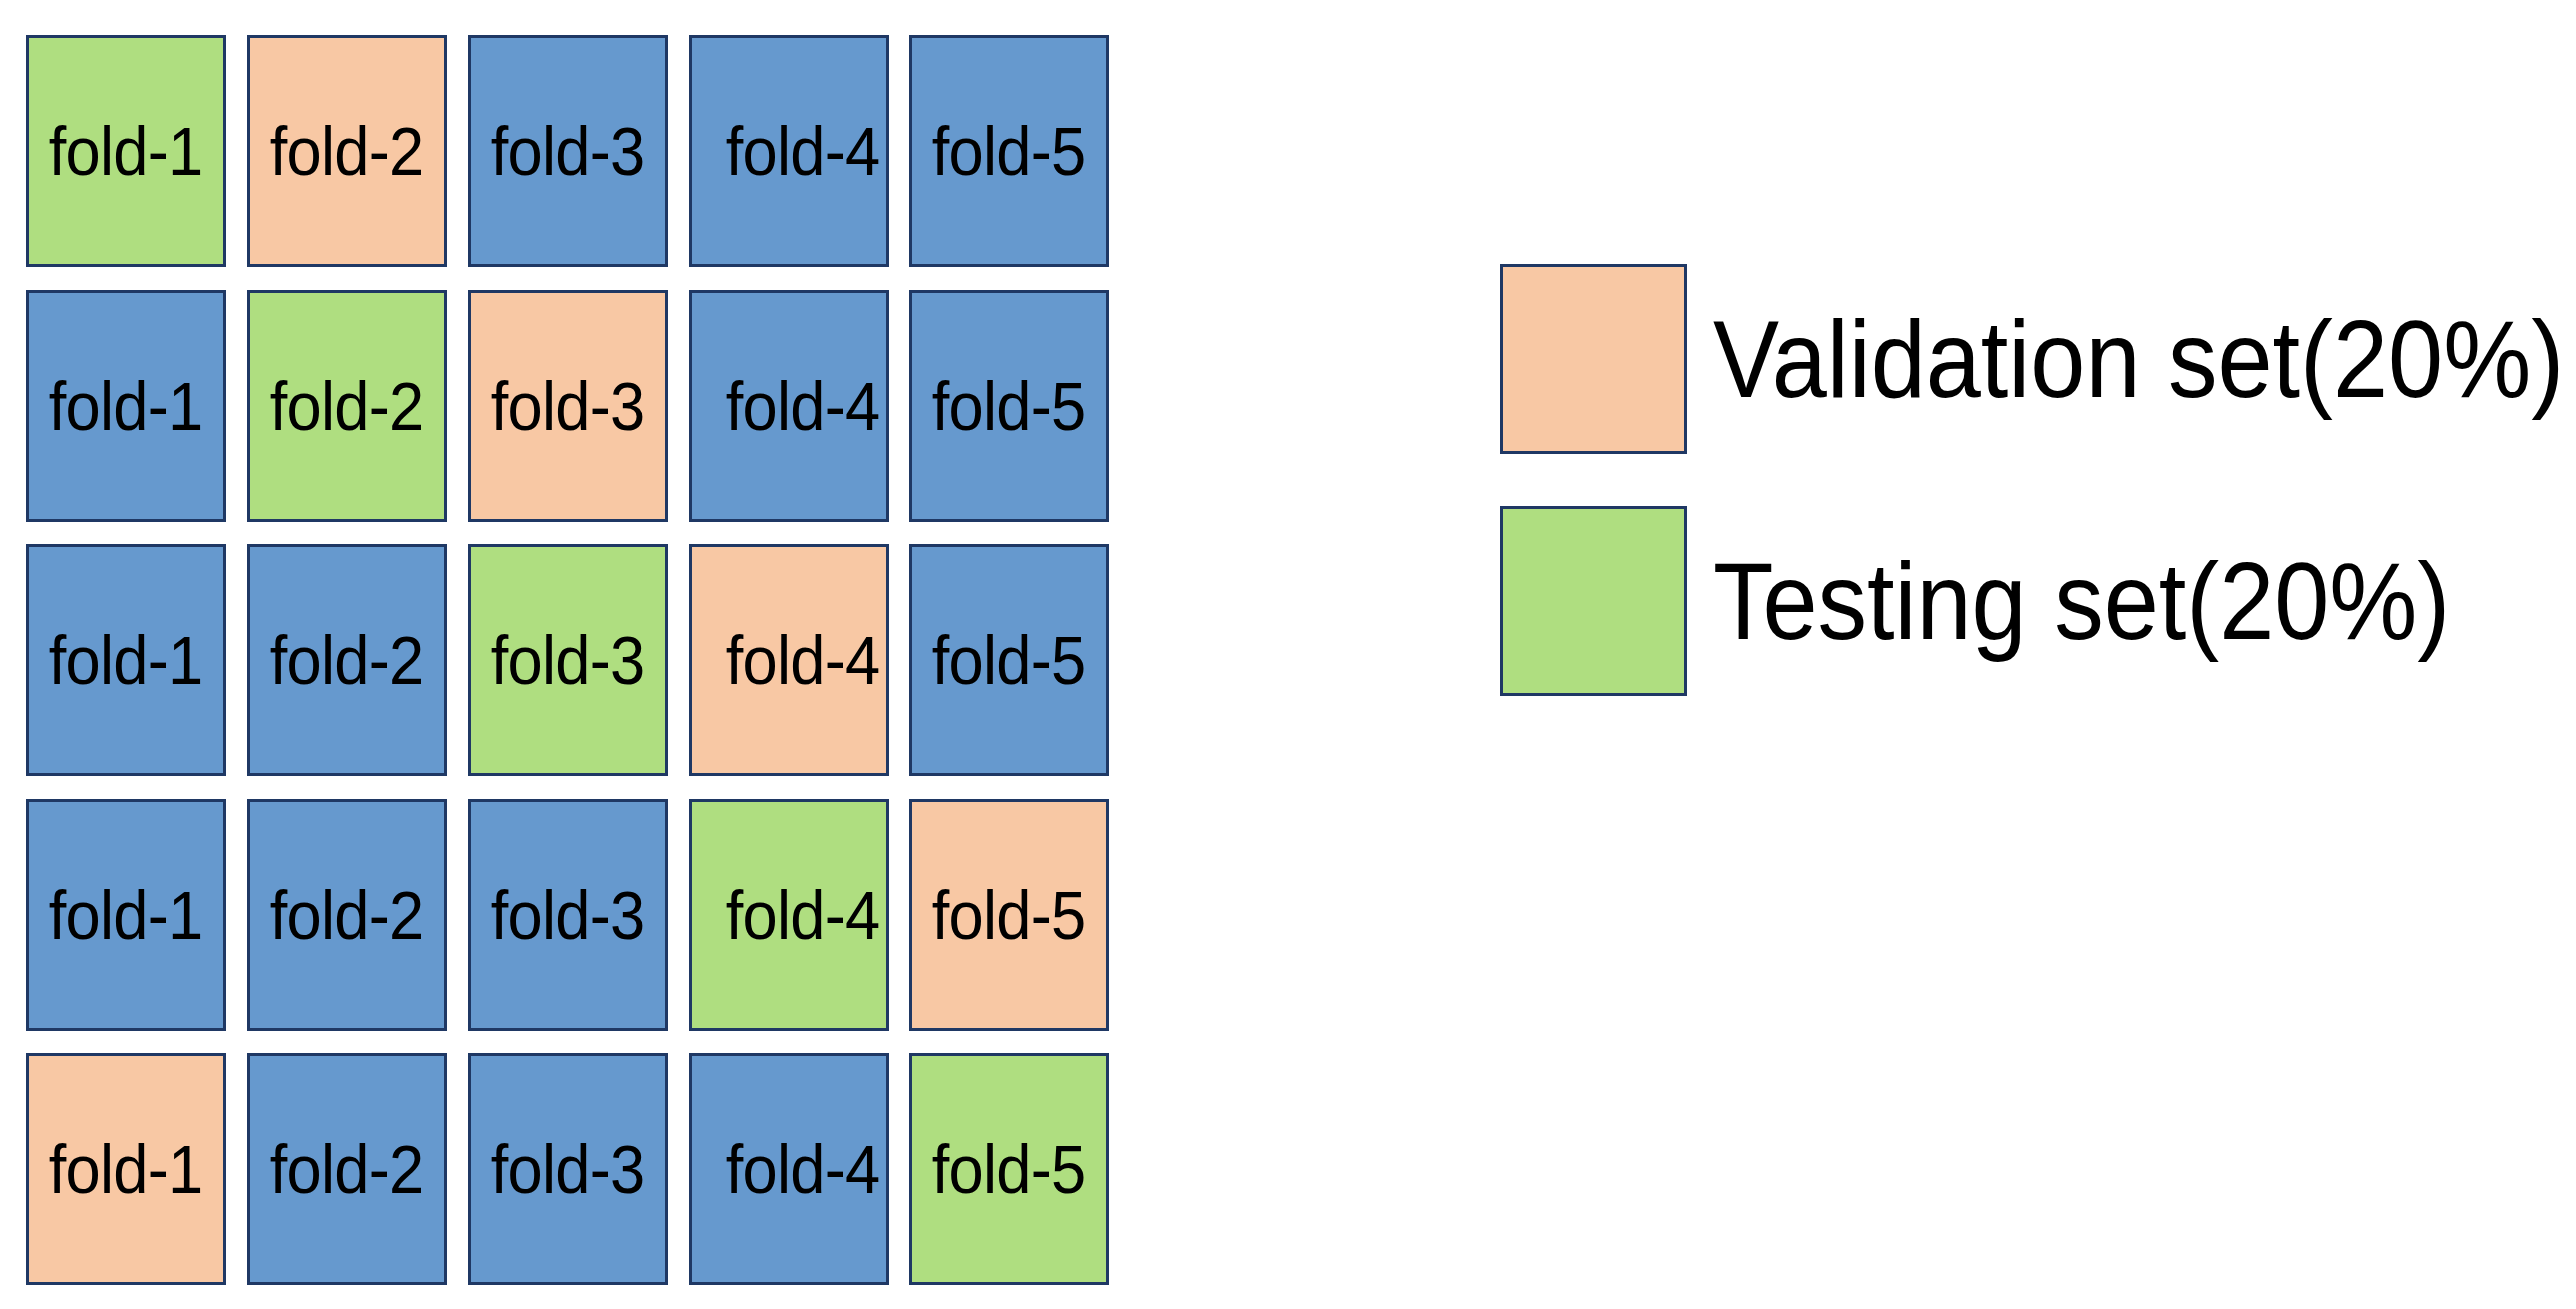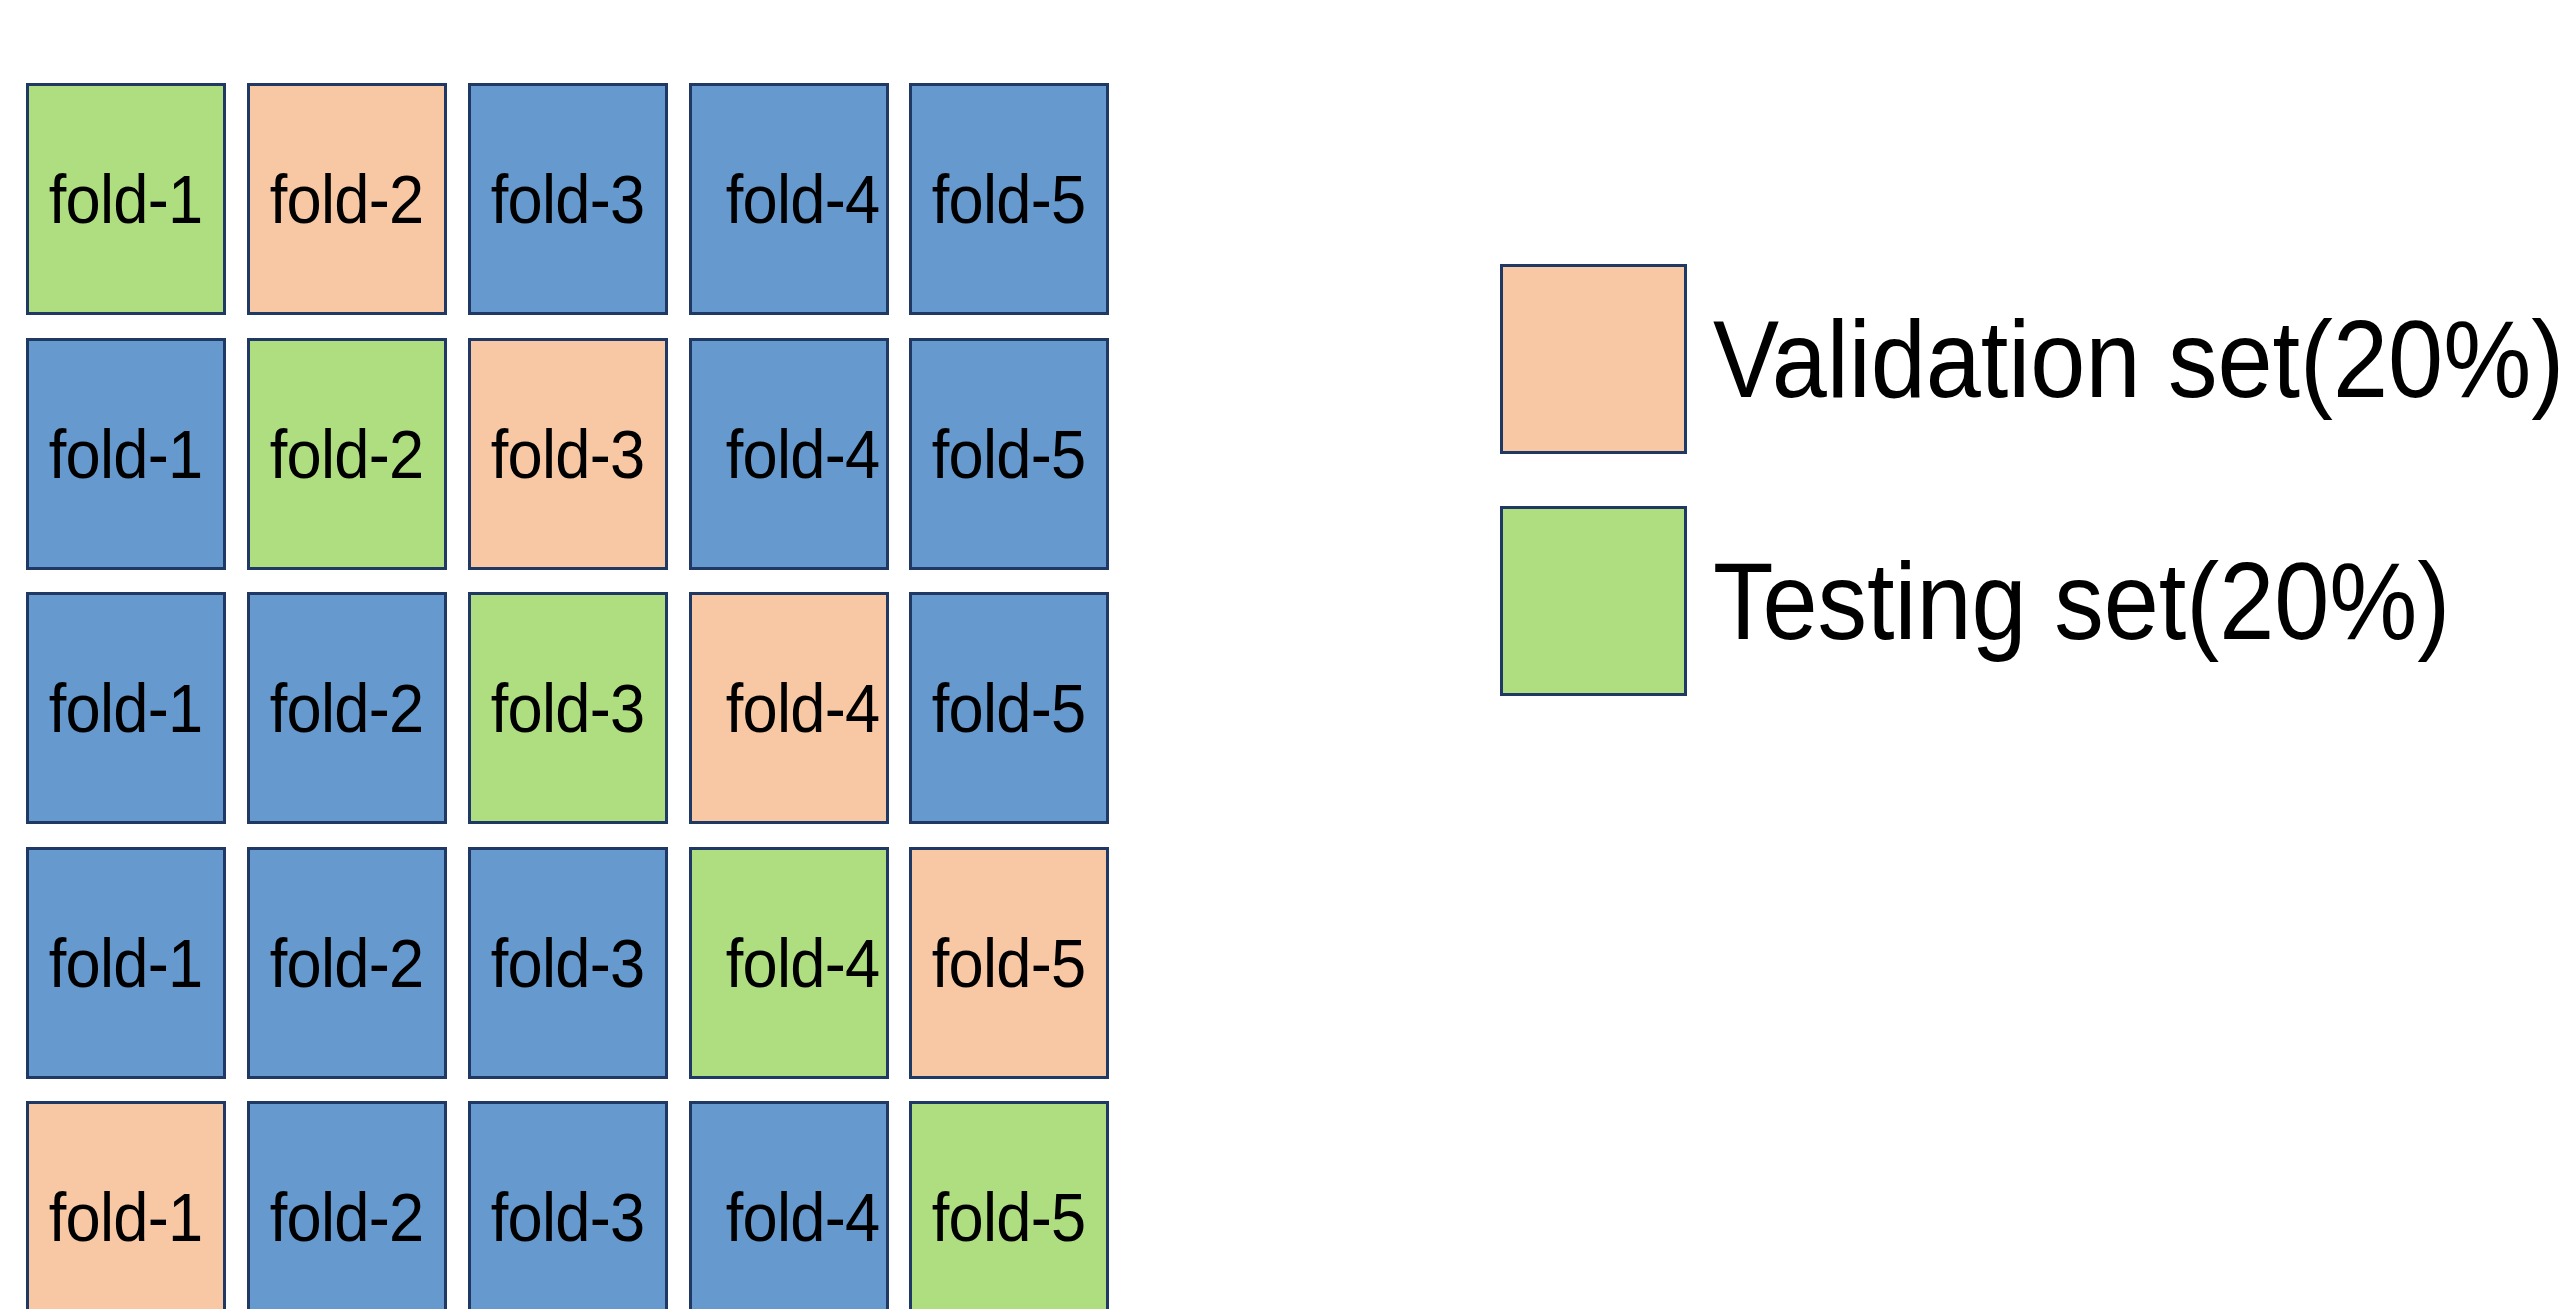--- a/index.html
+++ b/index.html
@@ -33,21 +33,20 @@
   .fold-cell {
     position: absolute;
     top: 0;
     width: 200px;
     height: 232px;
     box-sizing: border-box;
     border: 3.3px solid #1F3864;
     display: flex;
     align-items: center;
     justify-content: center;
-    margin-top: 48px;
   }
   .fold-cell.c0 { left: 0px; }
   .fold-cell.c1 { left: 221px; }
   .fold-cell.c2 { left: 442px; justify-content: center; }
   .fold-cell.c3 { left: 663px; padding-left: 28px; }
   .fold-cell.c4 { left: 883px; }
 
   .fold-label {
     font-family: "Liberation Sans", sans-serif;
     font-size: 68px;

